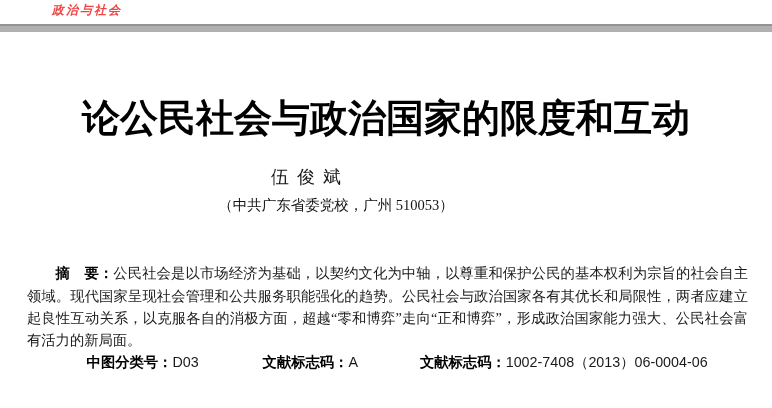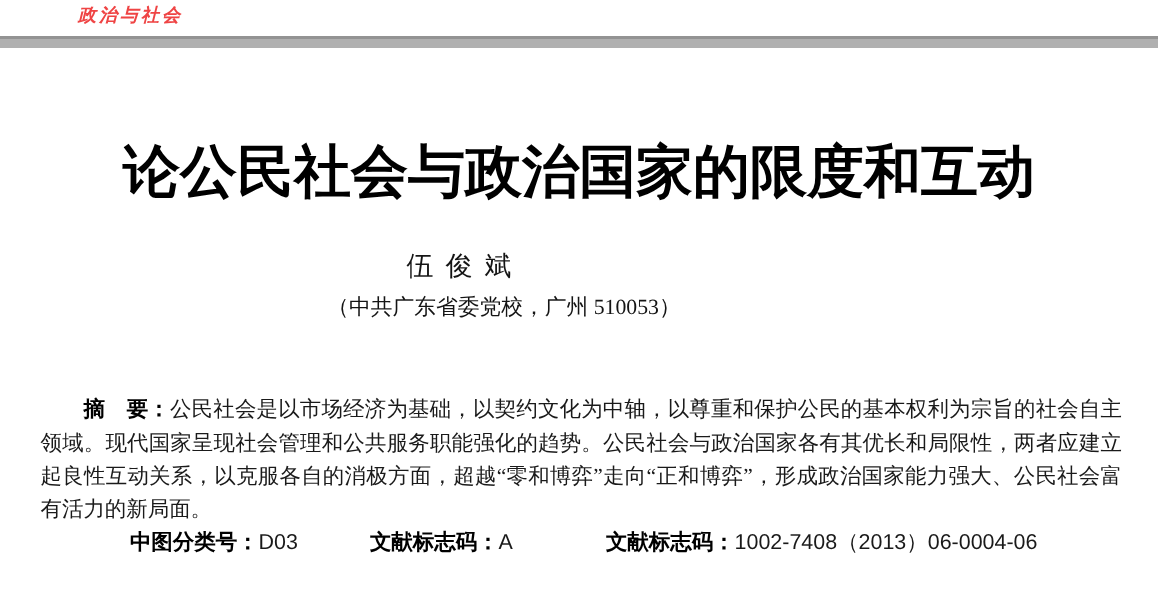--- a/index.html
+++ b/index.html
@@ -29,21 +29,21 @@
     width: 772px; height: 8px;
     background: #b0b0b0;
     border-top: 2px solid #939393;
   }
 
   
   .article-title {
     position: absolute; left: 0; top: 96px;
     width: 772px; margin: 0;
     text-align: center;
-    font-family: Liberation Mono, monospace;
+    font-family: Liberation Serif, serif;
     font-weight: bold;
     font-size: 38px; line-height: 44px;
     color: #000;
     white-space: nowrap;
   }
   .article-author {
     position: absolute; left: 0; top: 166px;
     width: 612px;
     text-align: center;
     font-size: 18px; line-height: 22px;
@@ -71,21 +71,21 @@
     font-family: Liberation Mono, monospace;
     font-weight: bold;
     color: #000;
   }
   .meta-line { white-space: nowrap; text-align: left; }
   .meta-pair { display: inline; }
   .meta-value {
     font-family: "Liberation Sans", "DejaVu Sans", sans-serif;
     color: #1a1a1a;
   }
-  .meta-gap-1 { margin-right: 48px; padding-left: 31px; }
+  .meta-gap-1 { margin-right: 64px; padding-left: 31px; }
   .meta-gap-2 { margin-right: 62px; }
 </style>
 </head>
 <body>
 
 <div class="column-title">政治与社会</div>
 <div class="header-rule"></div>
 
 <h1 class="article-title">论公民社会与政治国家的限度和互动</h1>
 <div class="article-author">伍俊斌</div>

